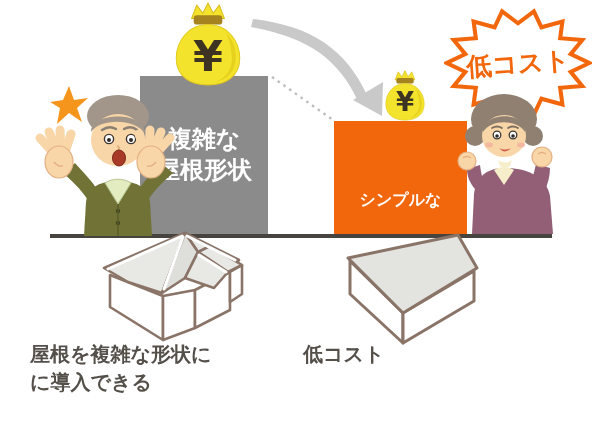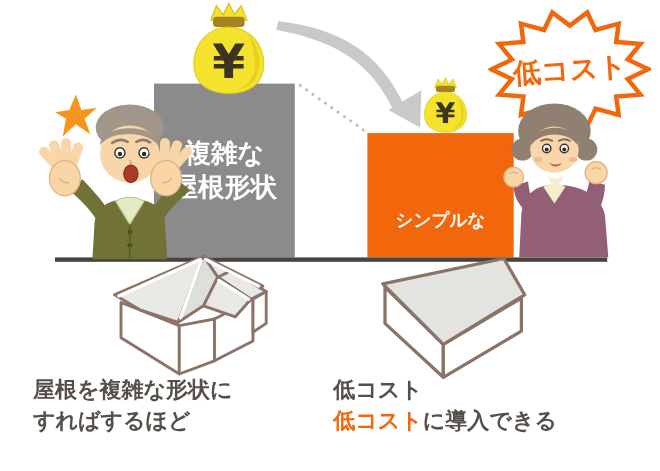--- a/index.html
+++ b/index.html
@@ -207,21 +207,20 @@
       <g stroke="#8a7468" stroke-width="3" stroke-linejoin="round">
         <polygon points="10,31 10,64 63,113 63,83" fill="#ffffff"></polygon>
         <polygon points="63,83 63,113 134,71 134,41" fill="#ffffff"></polygon>
         <polygon points="8,28 118,5 137,38 63,83" fill="#e3e3e0"></polygon>
       </g>
     </svg>
   </div>
 
   <div class="abs caption caption-left">
     <div>屋根を複雑な形状に</div>
-    <div>すればするほど</div>
+    <div>に導入できる</div>
   </div>
 
   <div class="abs caption caption-right">
     <div>低コスト</div>
-    <div><span class="hl">低コスト</span><span>に導入できる</span></div>
   </div>
 
 </div>
 
 </body></html>

